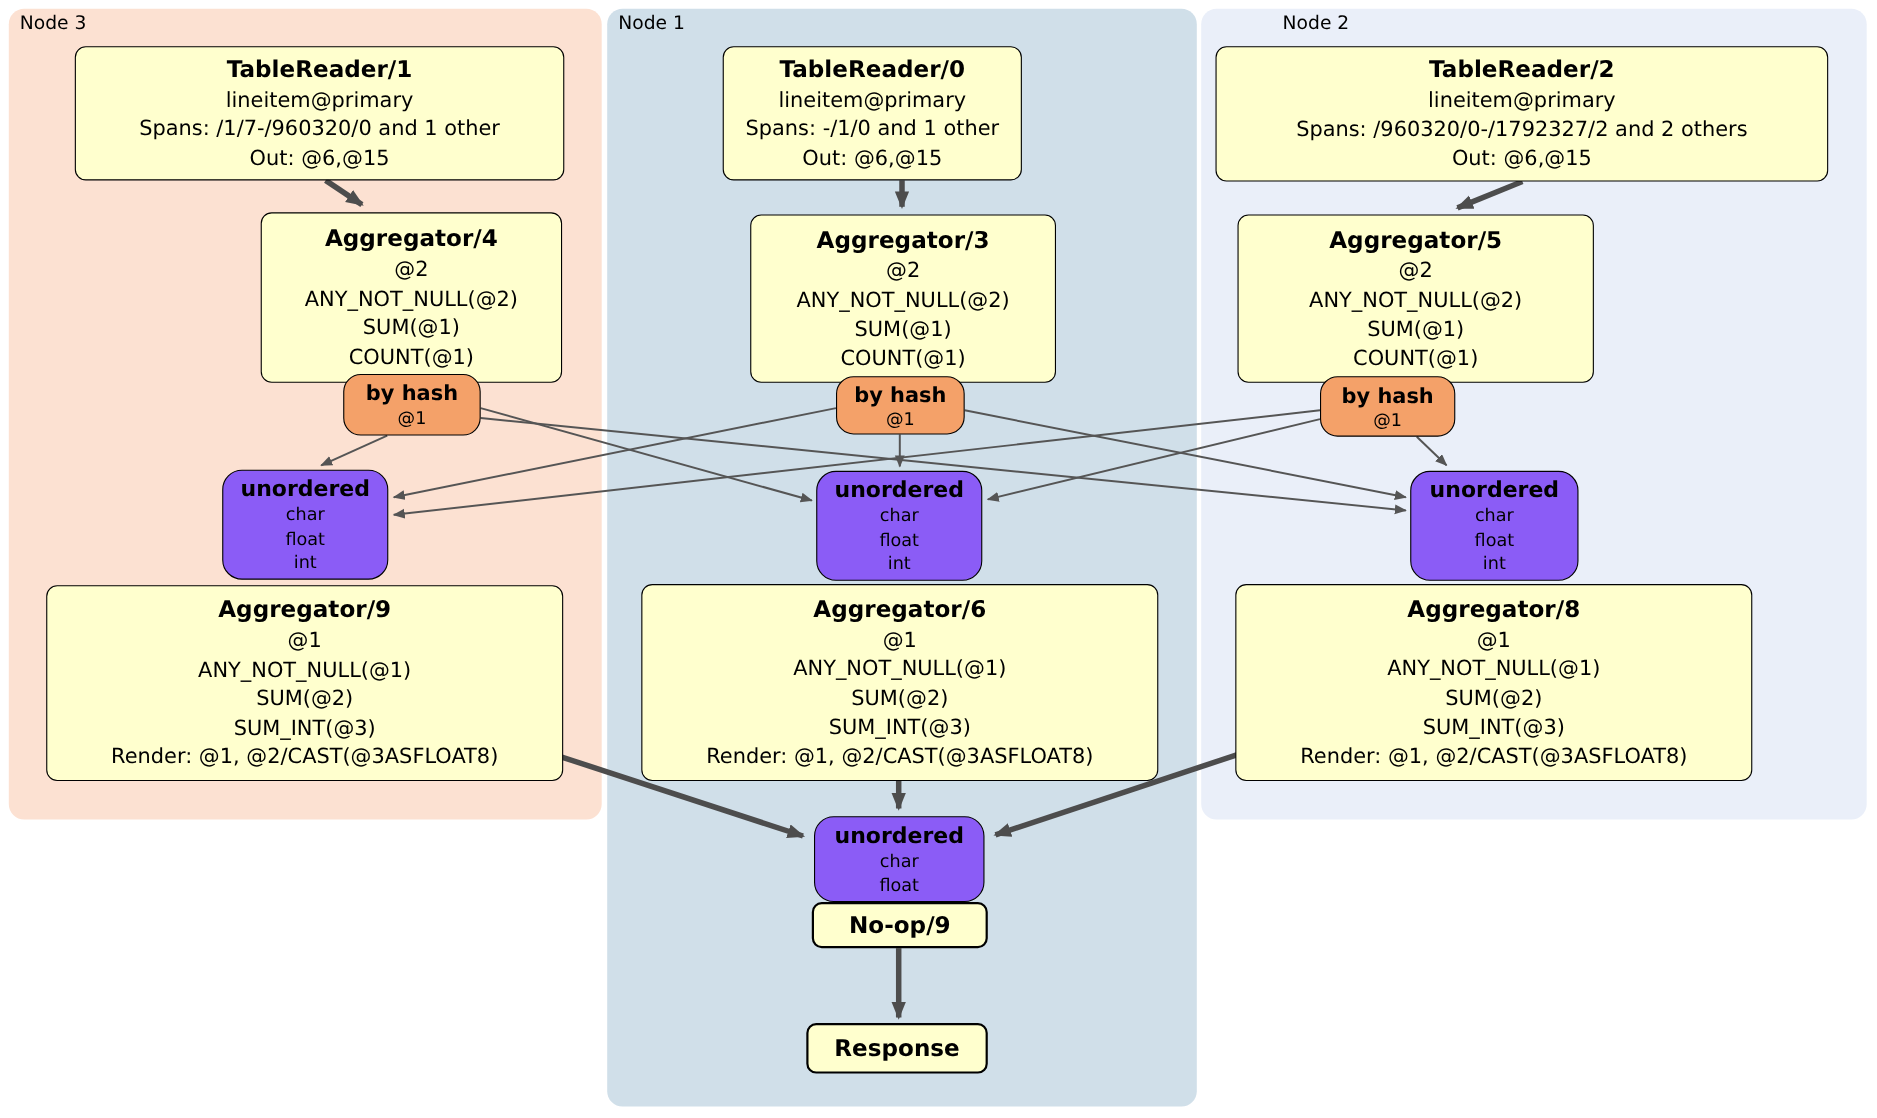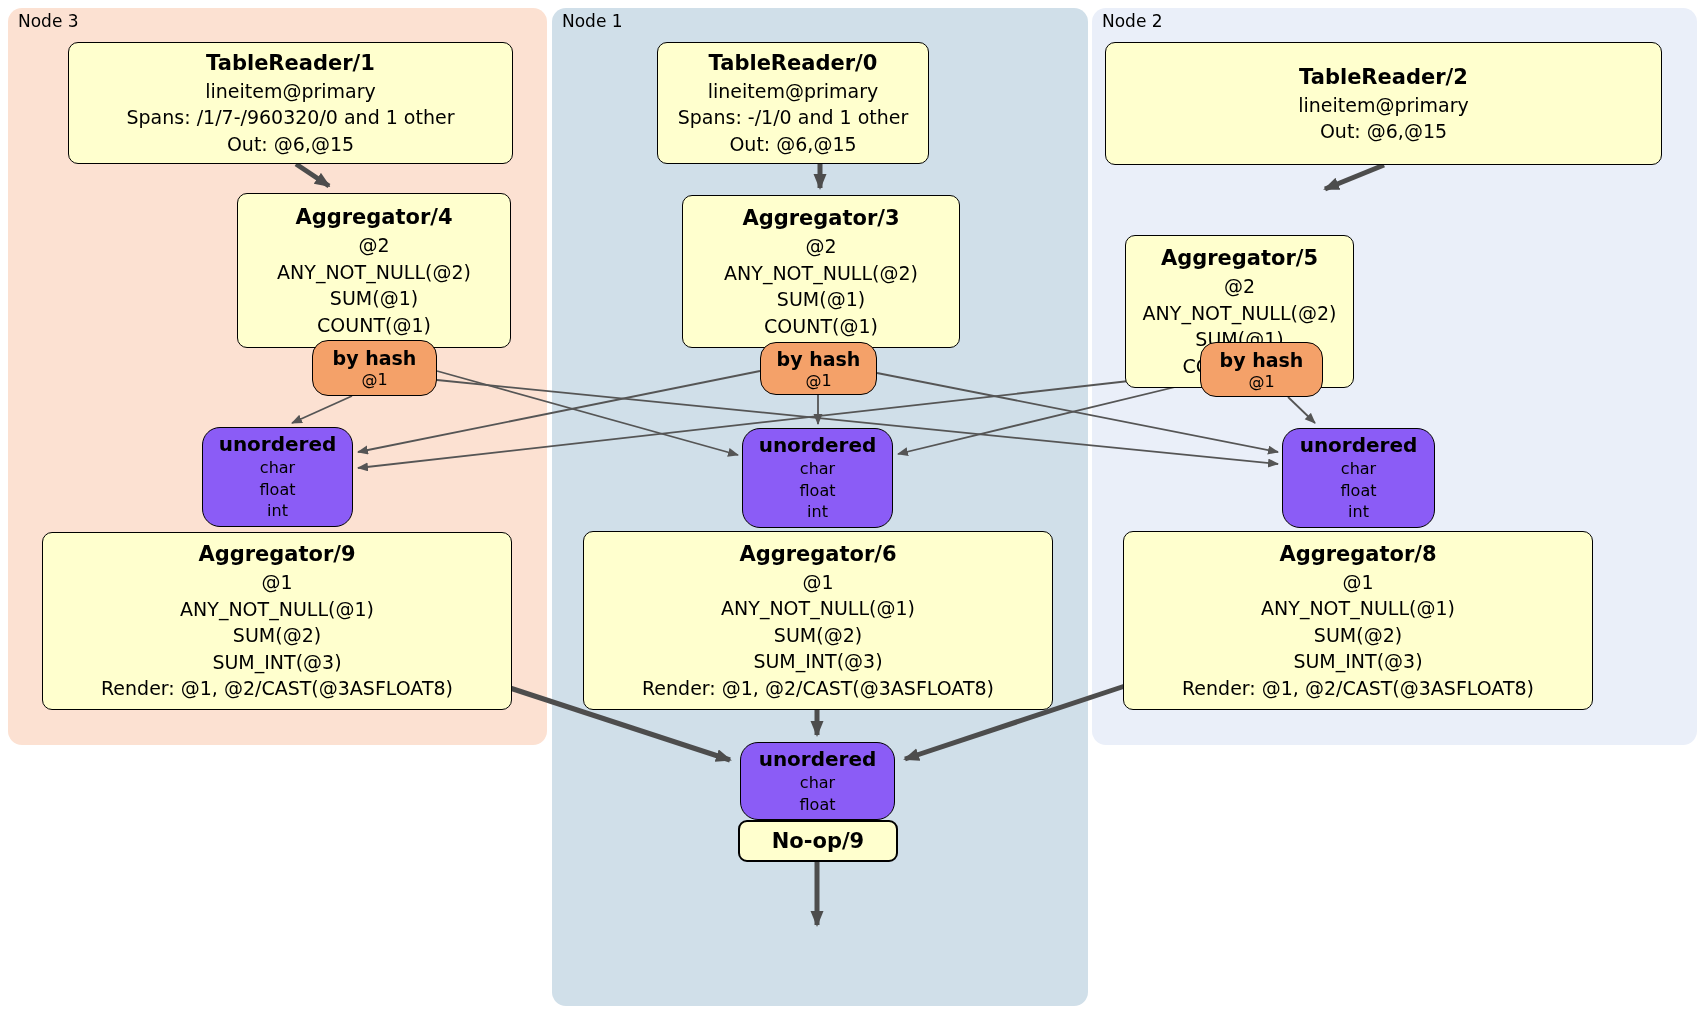--- a/index.html
+++ b/index.html
@@ -29,21 +29,21 @@
 <body>
 
 <div id="canvas">
 
   <div class="region" style="left:8px;top:8px;width:539px;height:737px;background:#FCE1D2;"></div>
   <div class="region" style="left:552px;top:8px;width:536px;height:998px;background:#D0DFE9;"></div>
   <div class="region" style="left:1092px;top:8px;width:605px;height:737px;background:#EAEFF9;"></div>
 
   <div class="region-label" style="left:18px;top:11px;">Node 3</div>
   <div class="region-label" style="left:562px;top:11px;">Node 1</div>
-  <div class="region-label" style="left:1102px;top:11px;">Node 2</div>
+  <div class="region-label" style="left:1166px;top:11px;">Node 2</div>
 
   <svg id="edges" width="1706" height="1016">
     <defs>
       <marker id="ah-big" markerWidth="18" markerHeight="15" refX="14" refY="6.5" orient="auto" markerUnits="userSpaceOnUse">
         <path d="M0,0 L16,6.5 L0,13 z" fill="#4D4D4D"></path>
       </marker>
       <marker id="ah-small" markerWidth="13" markerHeight="11" refX="10" refY="4.5" orient="auto" markerUnits="userSpaceOnUse">
         <path d="M0,0 L11,4.5 L0,9 z" fill="#555555"></path>
       </marker>
     </defs>
@@ -77,38 +77,39 @@
   </div>
   <div class="pbox" style="left:657px;top:42px;width:272px;height:122px;">
     <div class="ptitle">TableReader/0</div>
     <div class="pline">lineitem@primary</div>
     <div class="pline">Spans: -/1/0 and 1 other</div>
     <div class="pline">Out: @6,@15</div>
   </div>
   <div class="pbox" style="left:1105px;top:42px;width:557px;height:123px;">
     <div class="ptitle">TableReader/2</div>
     <div class="pline">lineitem@primary</div>
+    <div class="pline">Spans: /960320/0-/1792327/2 and 2 others</div>
     <div class="pline">Out: @6,@15</div>
   </div>
 
   <div class="pbox" style="left:237px;top:193px;width:274px;height:155px;">
     <div class="ptitle">Aggregator/4</div>
     <div class="pline">@2</div>
     <div class="pline">ANY_NOT_NULL(@2)</div>
     <div class="pline">SUM(@1)</div>
     <div class="pline">COUNT(@1)</div>
   </div>
   <div class="pbox" style="left:682px;top:195px;width:278px;height:153px;">
     <div class="ptitle">Aggregator/3</div>
     <div class="pline">@2</div>
     <div class="pline">ANY_NOT_NULL(@2)</div>
     <div class="pline">SUM(@1)</div>
     <div class="pline">COUNT(@1)</div>
   </div>
-  <div class="pbox" style="left:1125px;top:195px;width:229px;height:153px;margin-top:40px;">
+  <div class="pbox" style="left:1125px;top:195px;width:324px;height:153px;">
     <div class="ptitle">Aggregator/5</div>
     <div class="pline">@2</div>
     <div class="pline">ANY_NOT_NULL(@2)</div>
     <div class="pline">SUM(@1)</div>
     <div class="pline">COUNT(@1)</div>
   </div>
 
   <div class="router" style="left:312px;top:340px;width:125px;height:56px;">
     <div class="rtitle">by hash</div>
     <div class="rline">@1</div>
@@ -167,14 +168,17 @@
   </div>
 
   <div class="sync" style="left:740px;top:742px;width:155px;height:78px;">
     <div class="stitle">unordered</div>
     <div class="sline">char</div>
     <div class="sline">float</div>
   </div>
   <div class="pbox" style="left:738px;top:820px;width:160px;height:42px;border-width:2px;border-radius:9px;">
     <div class="bigtitle">No-op/9</div>
   </div>
+  <div class="pbox" style="left:733px;top:930px;width:165px;height:46px;border-width:2px;border-radius:9px;">
+    <div class="bigtitle">Response</div>
+  </div>
 
 </div>
 
 </body></html>

